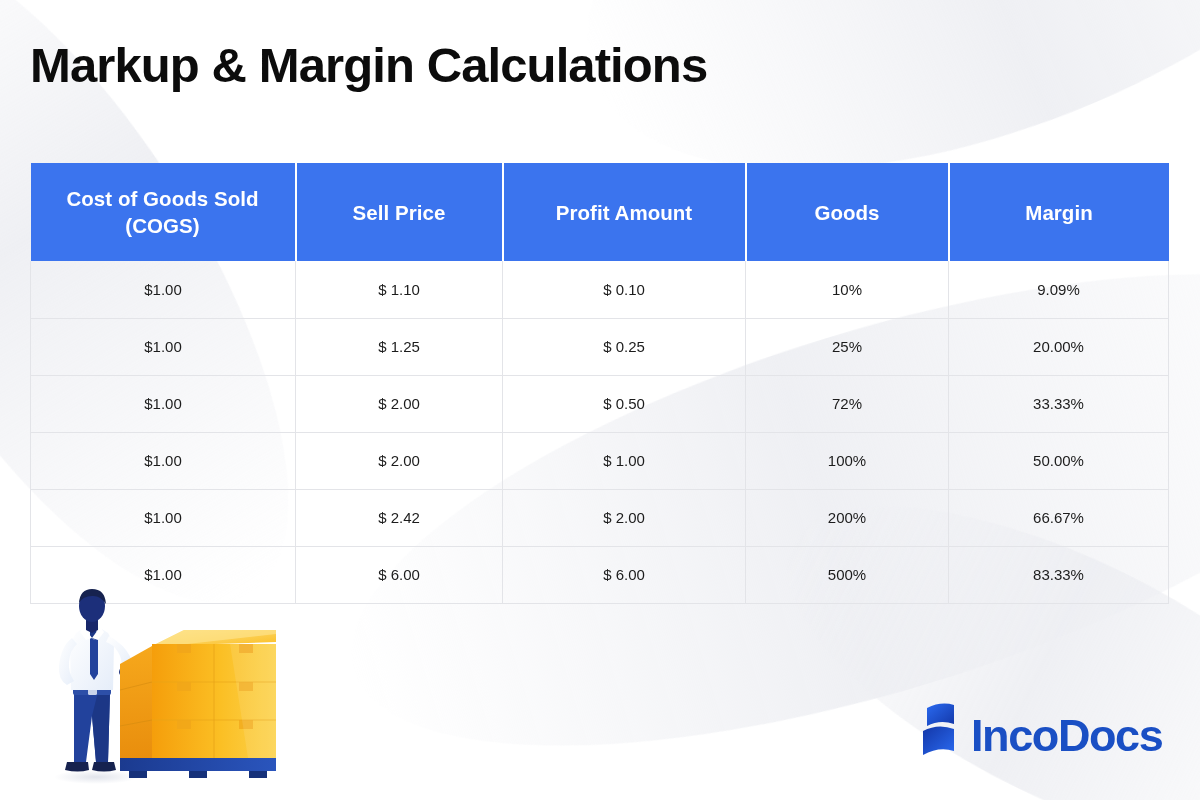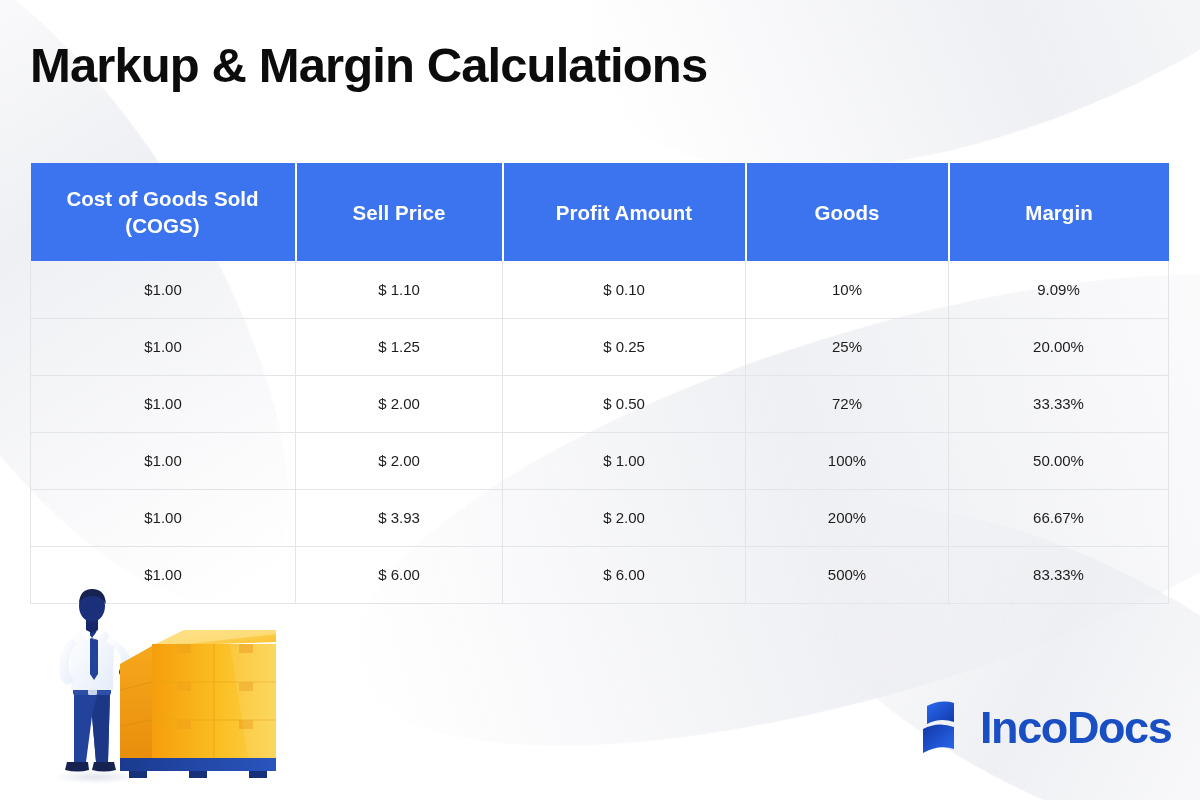--- a/index.html
+++ b/index.html
@@ -134,22 +134,22 @@
     height: 206px;
   }
 
   
   .logo {
     position: absolute;
     left: 921px;
     top: 697px;
     height: 62px;
     display: flex;
-    align-items: center;
-    gap: 13px;
+    align-items: flex-end;
+    gap: 4px;
   }
   .logo-mark {
     width: 46px;
     height: 58px;
     flex: none;
   }
   .logo-text {
     font-size: 45px;
     font-weight: 700;
     color: #1a4fc4;
@@ -214,21 +214,21 @@
         </tr>
         <tr>
           <td>$1.00</td>
           <td>$ 2.00</td>
           <td>$ 1.00</td>
           <td>100%</td>
           <td>50.00%</td>
         </tr>
         <tr>
           <td>$1.00</td>
-          <td>$ 3.93</td>
+          <td>$ 2.42</td>
           <td>$ 2.00</td>
           <td>200%</td>
           <td>66.67%</td>
         </tr>
         <tr>
           <td>$1.00</td>
           <td>$ 6.00</td>
           <td>$ 6.00</td>
           <td>500%</td>
           <td>83.33%</td>

